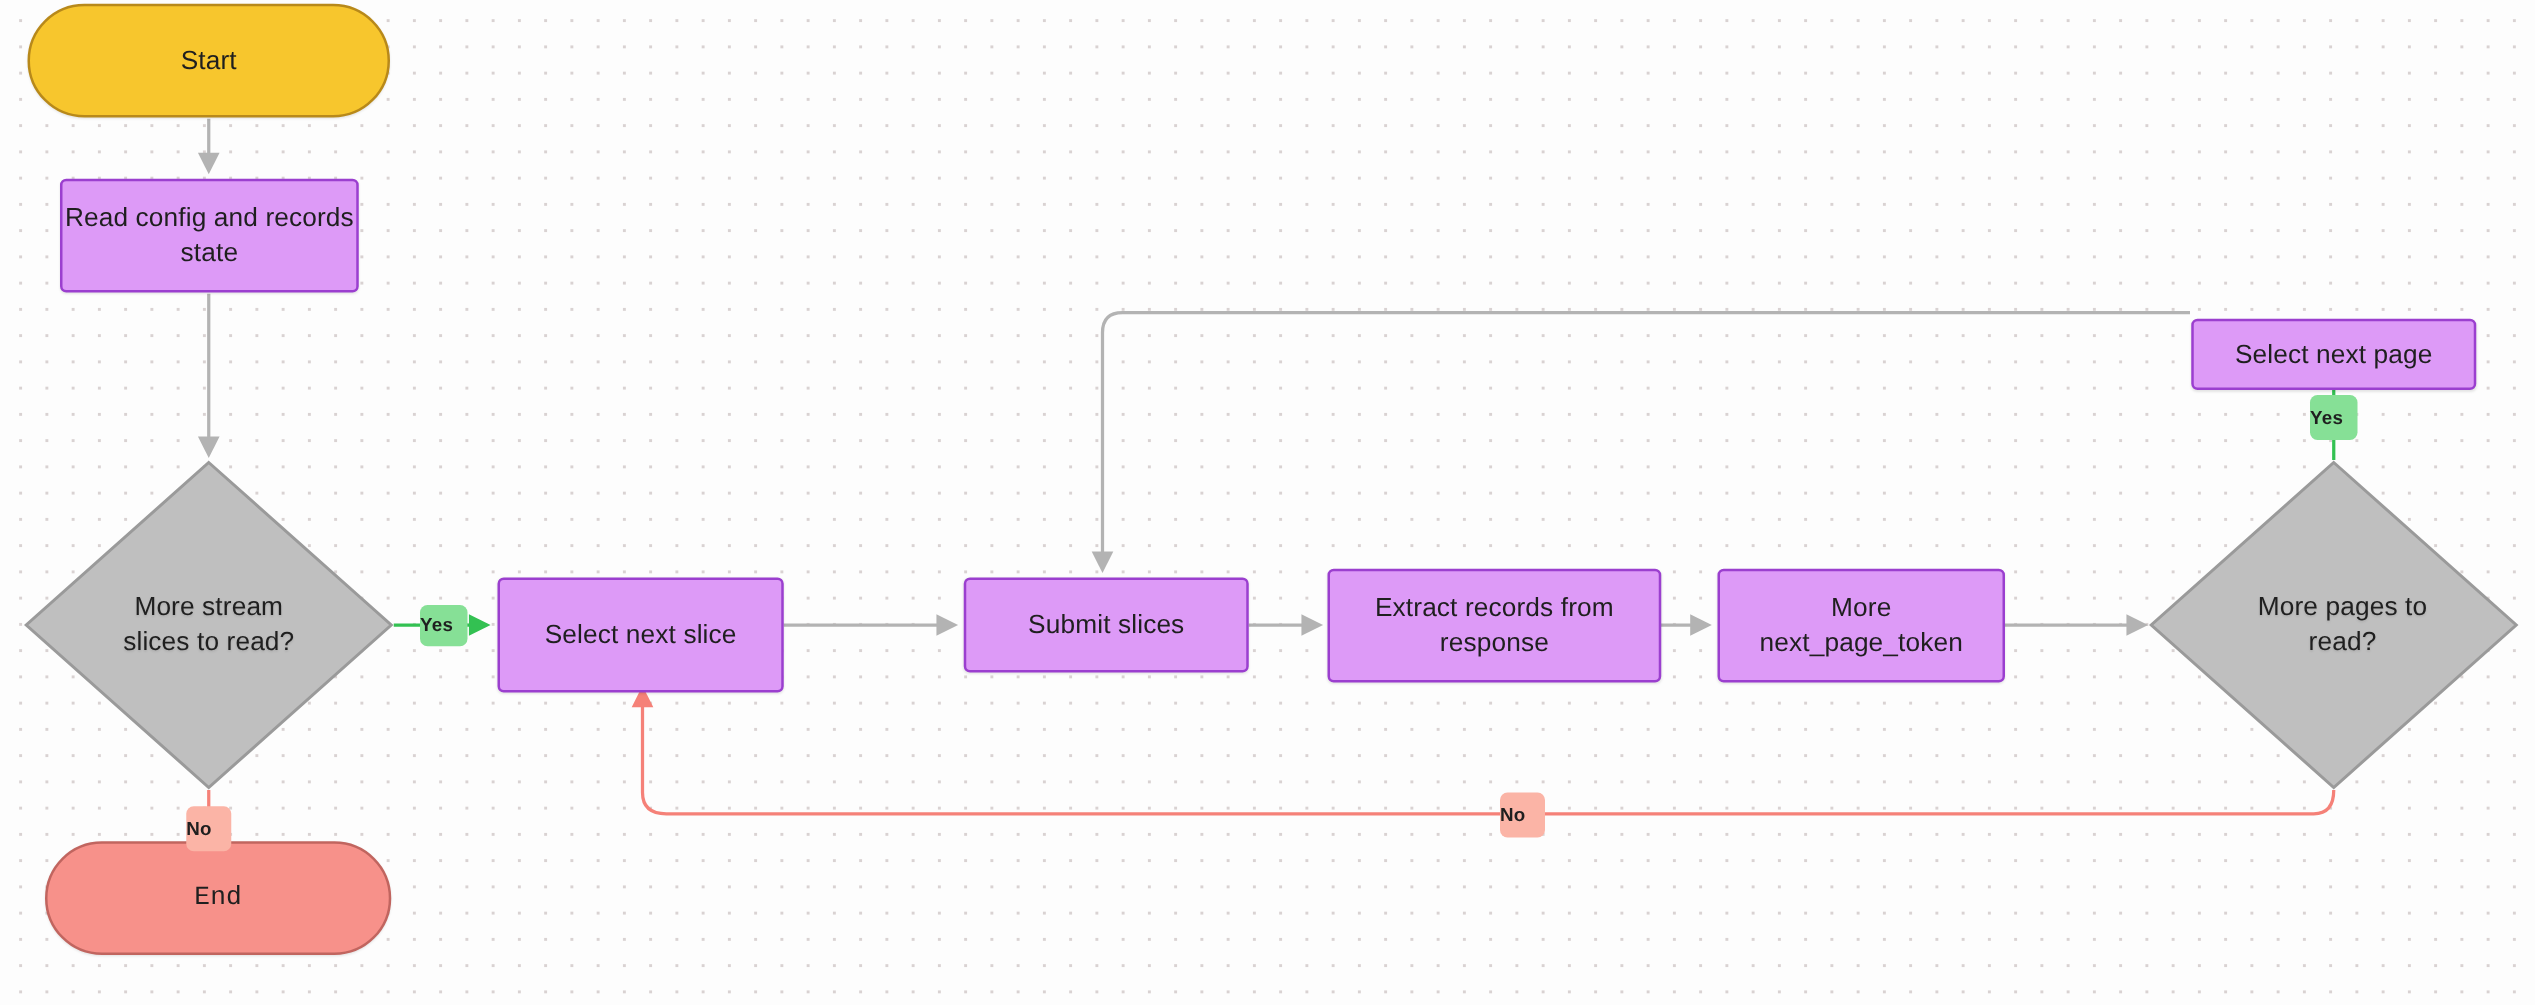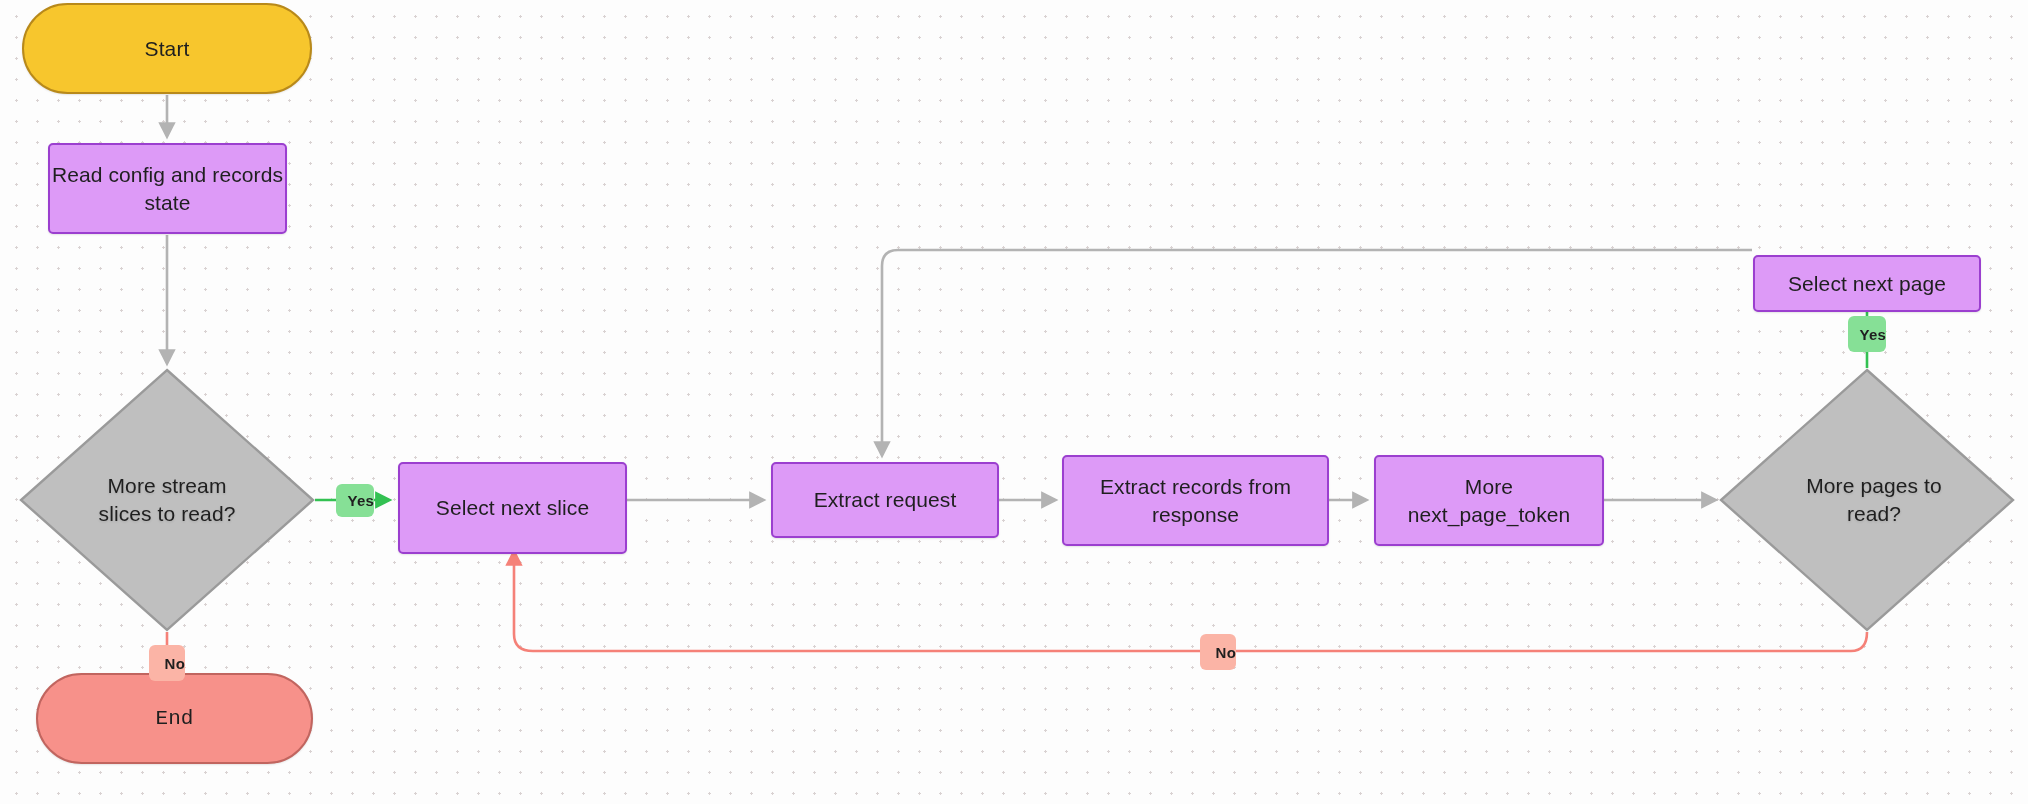--- a/index.html
+++ b/index.html
@@ -63,21 +63,21 @@
   .node-decision .dia-label {
     position: relative;
     z-index: 2;
     padding: 0 18px;
   }
   .edge-label {
     position: absolute;
     box-sizing: border-box;
     display: flex;
     align-items: center;
-    justify-content: flex-end;
+    justify-content: flex-start;
     font-size: 15px;
     font-weight: 700;
     color: #1f1f1f;
     border-radius: 6px;
     letter-spacing: 0.2px;
   }
   .edge-label.yes { background: #86e096; }
   .edge-label.no  { background: #fbb4a6; }
 </style>
 </head>
@@ -146,21 +146,21 @@
 
   <div class="node node-terminal end" style="left:36px; top:673px; width:277px; height:91px;font-family:Liberation Mono, monospace;">
     <span>End</span>
   </div>
 
   <div class="node node-process" style="left:398px; top:462px; width:229px; height:92px;">
     <span>Select next slice</span>
   </div>
 
   <div class="node node-process" style="left:771px; top:462px; width:228px; height:76px;">
-    <span>Extract request</span>
+    <span>Submit slices</span>
   </div>
 
   <div class="node node-process" style="left:1062px; top:455px; width:267px; height:91px;">
     <span>Extract records from
 response</span>
   </div>
 
   <div class="node node-process" style="left:1374px; top:455px; width:230px; height:91px;">
     <span>More
 next_page_token</span>

